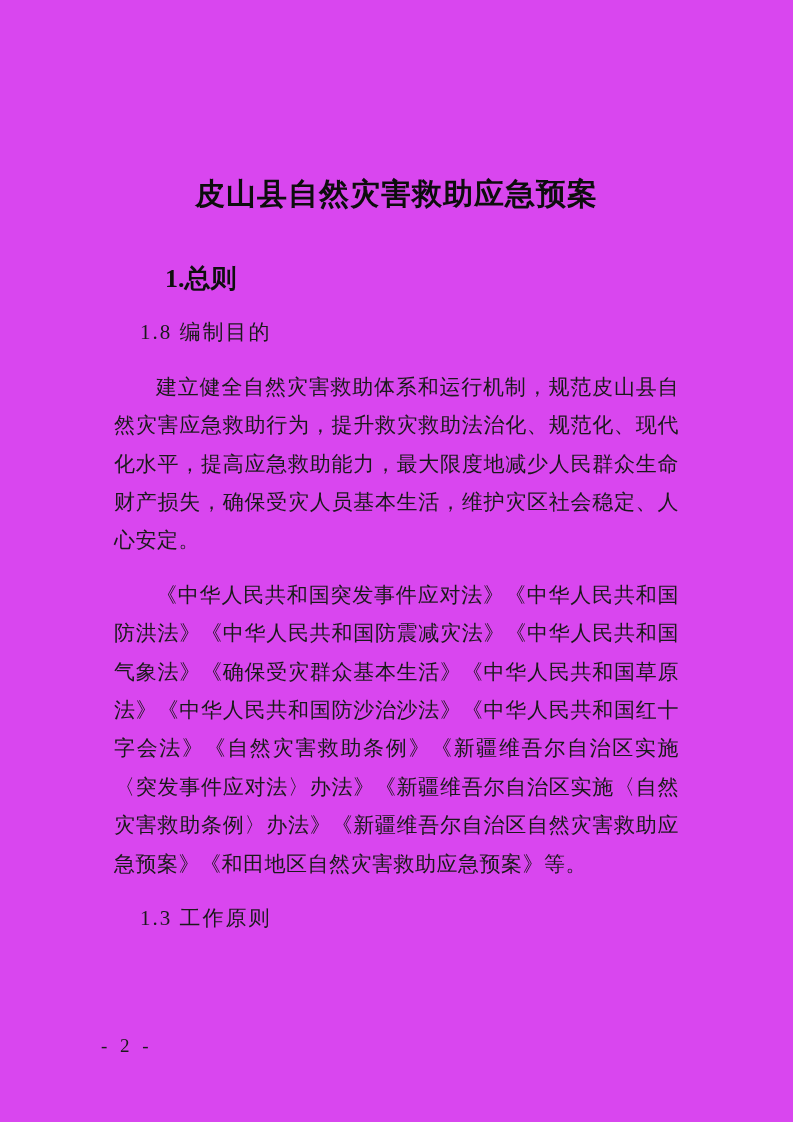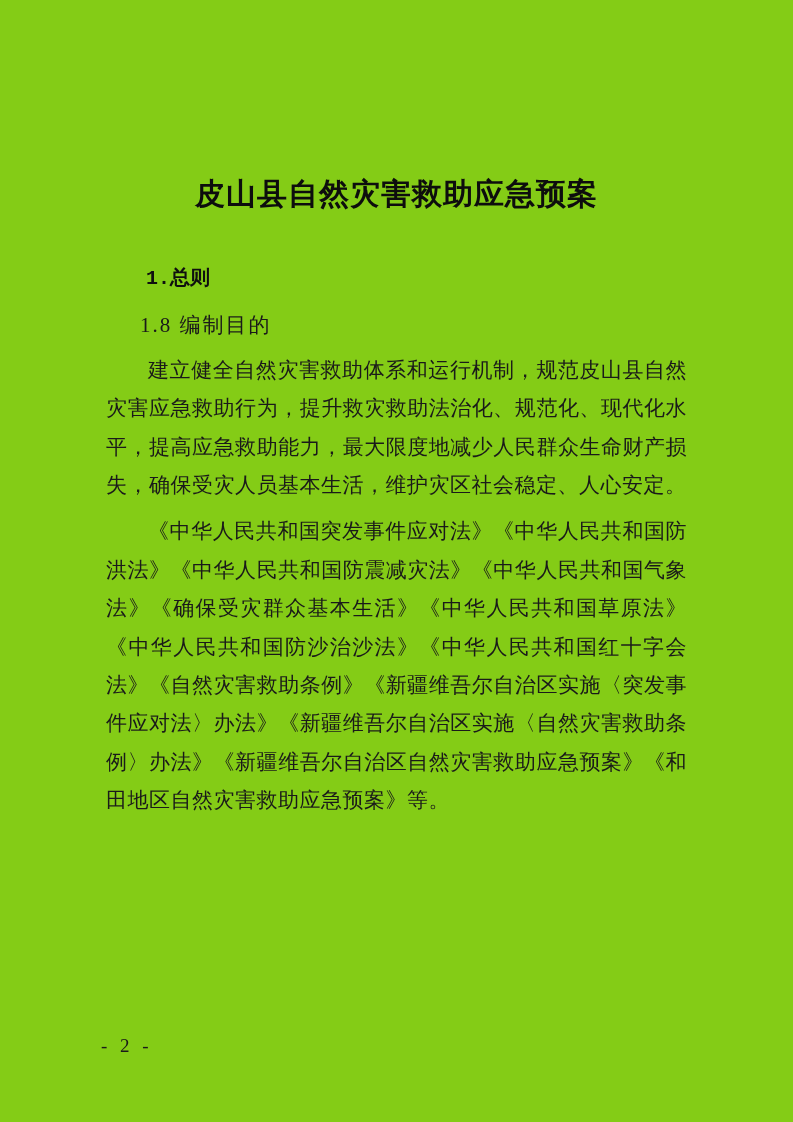--- a/index.html
+++ b/index.html
@@ -5,62 +5,62 @@
   * { box-sizing: border-box; }
   html, body {
     margin: 0;
     padding: 0;
     background: #ffffff;
   }
   .page {
     position: relative;
     width: 793px;
     height: 1122px;
-    background: #84cc16;
+    background: #d946ef;
     overflow: hidden;
     color: #161616;
   }
   .content {
     position: absolute;
     left: 98px;
     top: 176px;
     width: 597px;
   }
   .doc-title {
     margin: 0 0 48px 0;
     font-family: "Liberation Serif", "DejaVu Serif", serif;
     font-weight: 700;
     font-size: 30px;
     line-height: 36px;
     text-align: center;
     letter-spacing: 1px;
     color: #0d0d0d;
   }
   .hd1 {
-    margin: 8px;
-    font-family: Liberation Mono, monospace;
+    margin: 15px;
+    font-family: Liberation Serif, serif;
     font-weight: 700;
-    font-size: 20px;
+    font-size: 26px;
     line-height: 38.4px;
     text-indent: 2em;
     color: #0f0f0f;
   }
   .hd2 {
     margin: 0;
     font-family: "Liberation Serif", "DejaVu Serif", serif;
     font-weight: 400;
     font-size: 21px;
     line-height: 38.4px;
     text-indent: 2em;
     letter-spacing: 2px;
     color: #1a1a1a;
   }
   .para {
-    margin: 8px;
-    font-family: Liberation Mono, monospace;
+    margin: 16px;
+    font-family: Liberation Serif, serif;
     font-size: 21px;
     line-height: 38.4px;
     text-indent: 2em;
     text-align: justify;
     text-justify: inter-character;
     letter-spacing: 0.5px;
     color: #1a1a1a;
     word-break: break-all;
     overflow-wrap: anywhere;
   }
@@ -83,17 +83,18 @@
 
     <h2 class="hd1">1.总则</h2>
 
     <h3 class="hd2">1.8 编制目的</h3>
 
     <p class="para">建立健全自然灾害救助体系和运行机制，规范皮山县自然灾害应急救助行为，提升救灾救助法治化、规范化、现代化水平，提高应急救助能力，最大限度地减少人民群众生命财产损失，确保受灾人员基本生活，维护灾区社会稳定、人心安定。</p>
 
 
     <p class="para">《中华人民共和国突发事件应对法》《中华人民共和国防洪法》《中华人民共和国防震减灾法》《中华人民共和国气象法》《确保受灾群众基本生活》《中华人民共和国草原法》《中华人民共和国防沙治沙法》《中华人民共和国红十字会法》《自然灾害救助条例》《新疆维吾尔自治区实施〈突发事件应对法〉办法》《新疆维吾尔自治区实施〈自然灾害救助条例〉办法》《新疆维吾尔自治区自然灾害救助应急预案》《和田地区自然灾害救助应急预案》等。</p>
 
+    <h3 class="hd2">1.3 工作原则</h3>
 
   </div>
 
   <div class="page-number">- 2 -</div>
 </div>
 
 </body></html>

